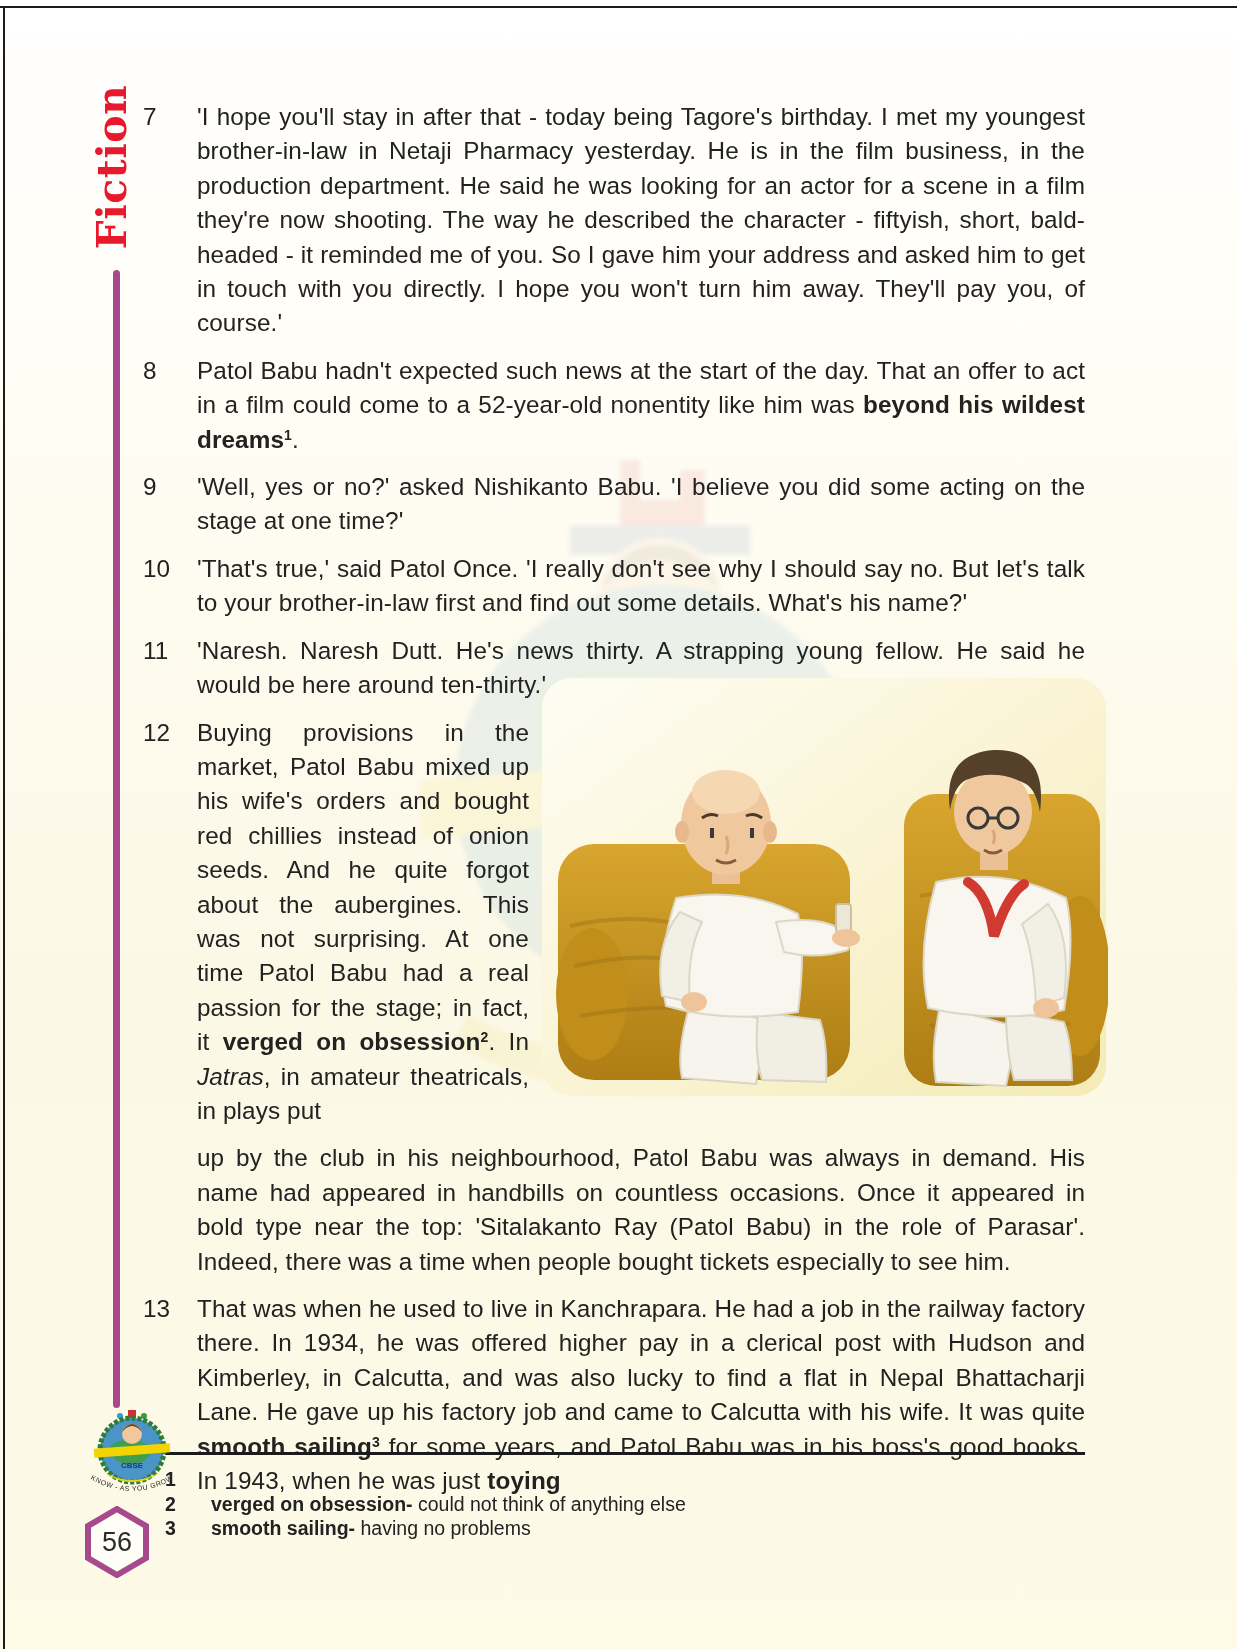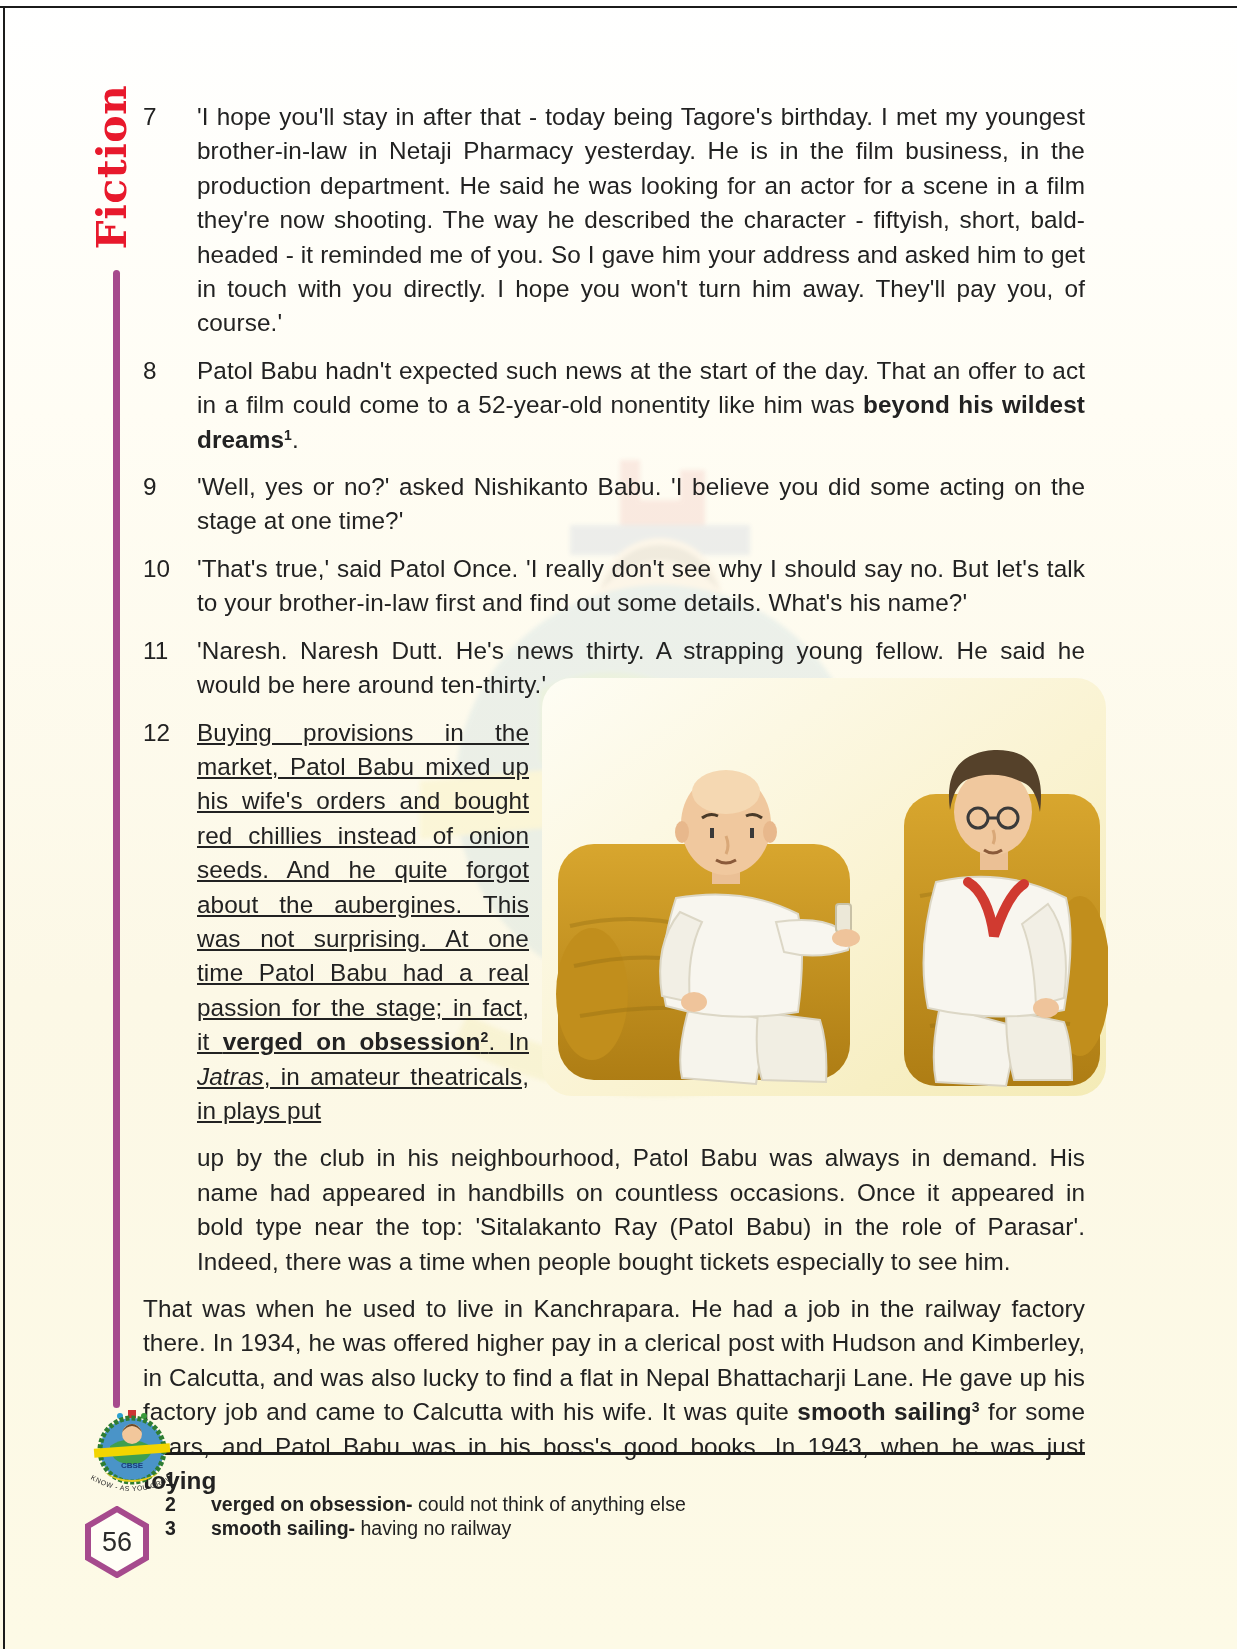--- a/index.html
+++ b/index.html
@@ -25,21 +25,21 @@
 
   
   .watermark{position:absolute;left:420px;top:430px;width:480px;height:730px;
     opacity:0.09;filter:blur(2px);z-index:0;pointer-events:none;}
 
   main{position:absolute;left:143px;top:100px;width:942px;z-index:1;}
   .para{display:flex;margin-bottom:13px;}
   .para.narrow{position:relative;}
   .pnum{width:54px;flex:none;font-size:24.3px;line-height:34.4px;}
   .ptext{flex:1;font-size:24.3px;line-height:34.4px;text-align:justify;letter-spacing:0.1px;}
-  .para.narrow .ptext{flex:none;width:332px;text-decoration:underline;}
+  .para.narrow .ptext{flex:none;width:332px;}
   .b{font-weight:bold;}
   .i{font-style:italic;}
   sup{font-size:14px;line-height:0;position:relative;top:1px;vertical-align:super;}
 
   #illustration-slot{position:absolute;left:397px;top:-40px;width:568px;height:422px;}
 
   
   .footnotes{position:absolute;left:165px;top:1452px;width:920px;z-index:1;}
   .fn-divider{height:3px;background:#1b1b1b;margin-bottom:12px;}
   .fn-row{display:flex;font-size:19.5px;line-height:24.5px;}
@@ -162,37 +162,38 @@
       <path d="M444,174 q9,6 18,0" stroke="#8a5a3a" stroke-width="3" fill="none"></path>
     </g>
   </svg>
 </div>
     </div>
     <div class="para">
       <div class="pnum"></div>
       <div class="ptext"><span>up by the club in his neighbourhood, Patol Babu was always in demand. His name had appeared in handbills on countless occasions. Once it appeared in bold type near the top: 'Sitalakanto Ray (Patol Babu) in the role of Parasar'. Indeed, there was a time when people bought tickets especially to see him.</span></div>
     </div>
     <div class="para">
+      <div class="pnum">13</div>
       <div class="ptext"><span>That was when he used to live in Kanchrapara. He had a job in the railway factory there. In 1934, he was offered higher pay in a clerical post with Hudson and Kimberley, in Calcutta, and was also lucky to find a flat in Nepal Bhattacharji Lane. He gave up his factory job and came to Calcutta with his wife. It was quite </span><span class="b">smooth sailing</span><sup class="b">3</sup><span> for some years, and Patol Babu was in his boss's good books. In 1943, when he was just </span><span class="b">toying</span></div>
     </div>
   </main>
 
 <div class="footnotes">
   <div class="fn-divider"></div>
   <div id="footnote-rows">
       <div class="fn-row">
         <div class="fn-num">1</div>
       </div>
       <div class="fn-row">
         <div class="fn-num">2</div>
         <div><span class="fn-term">verged on obsession-</span><span> could not think of anything else</span></div>
       </div>
       <div class="fn-row">
         <div class="fn-num">3</div>
-        <div><span class="fn-term">smooth sailing-</span><span> having no railway</span></div>
+        <div><span class="fn-term">smooth sailing-</span><span> having no problems</span></div>
       </div>
     </div>
 </div>
 
 <div class="logo-wrap">
   <svg viewBox="0 0 92 100" width="92" height="100">
     <defs>
       <path id="mottoArc" d="M6,74 Q46,96 86,74"></path>
     </defs>
     <path d="M42,4 h8 v8 h-8 z" fill="#cc3333"></path>

